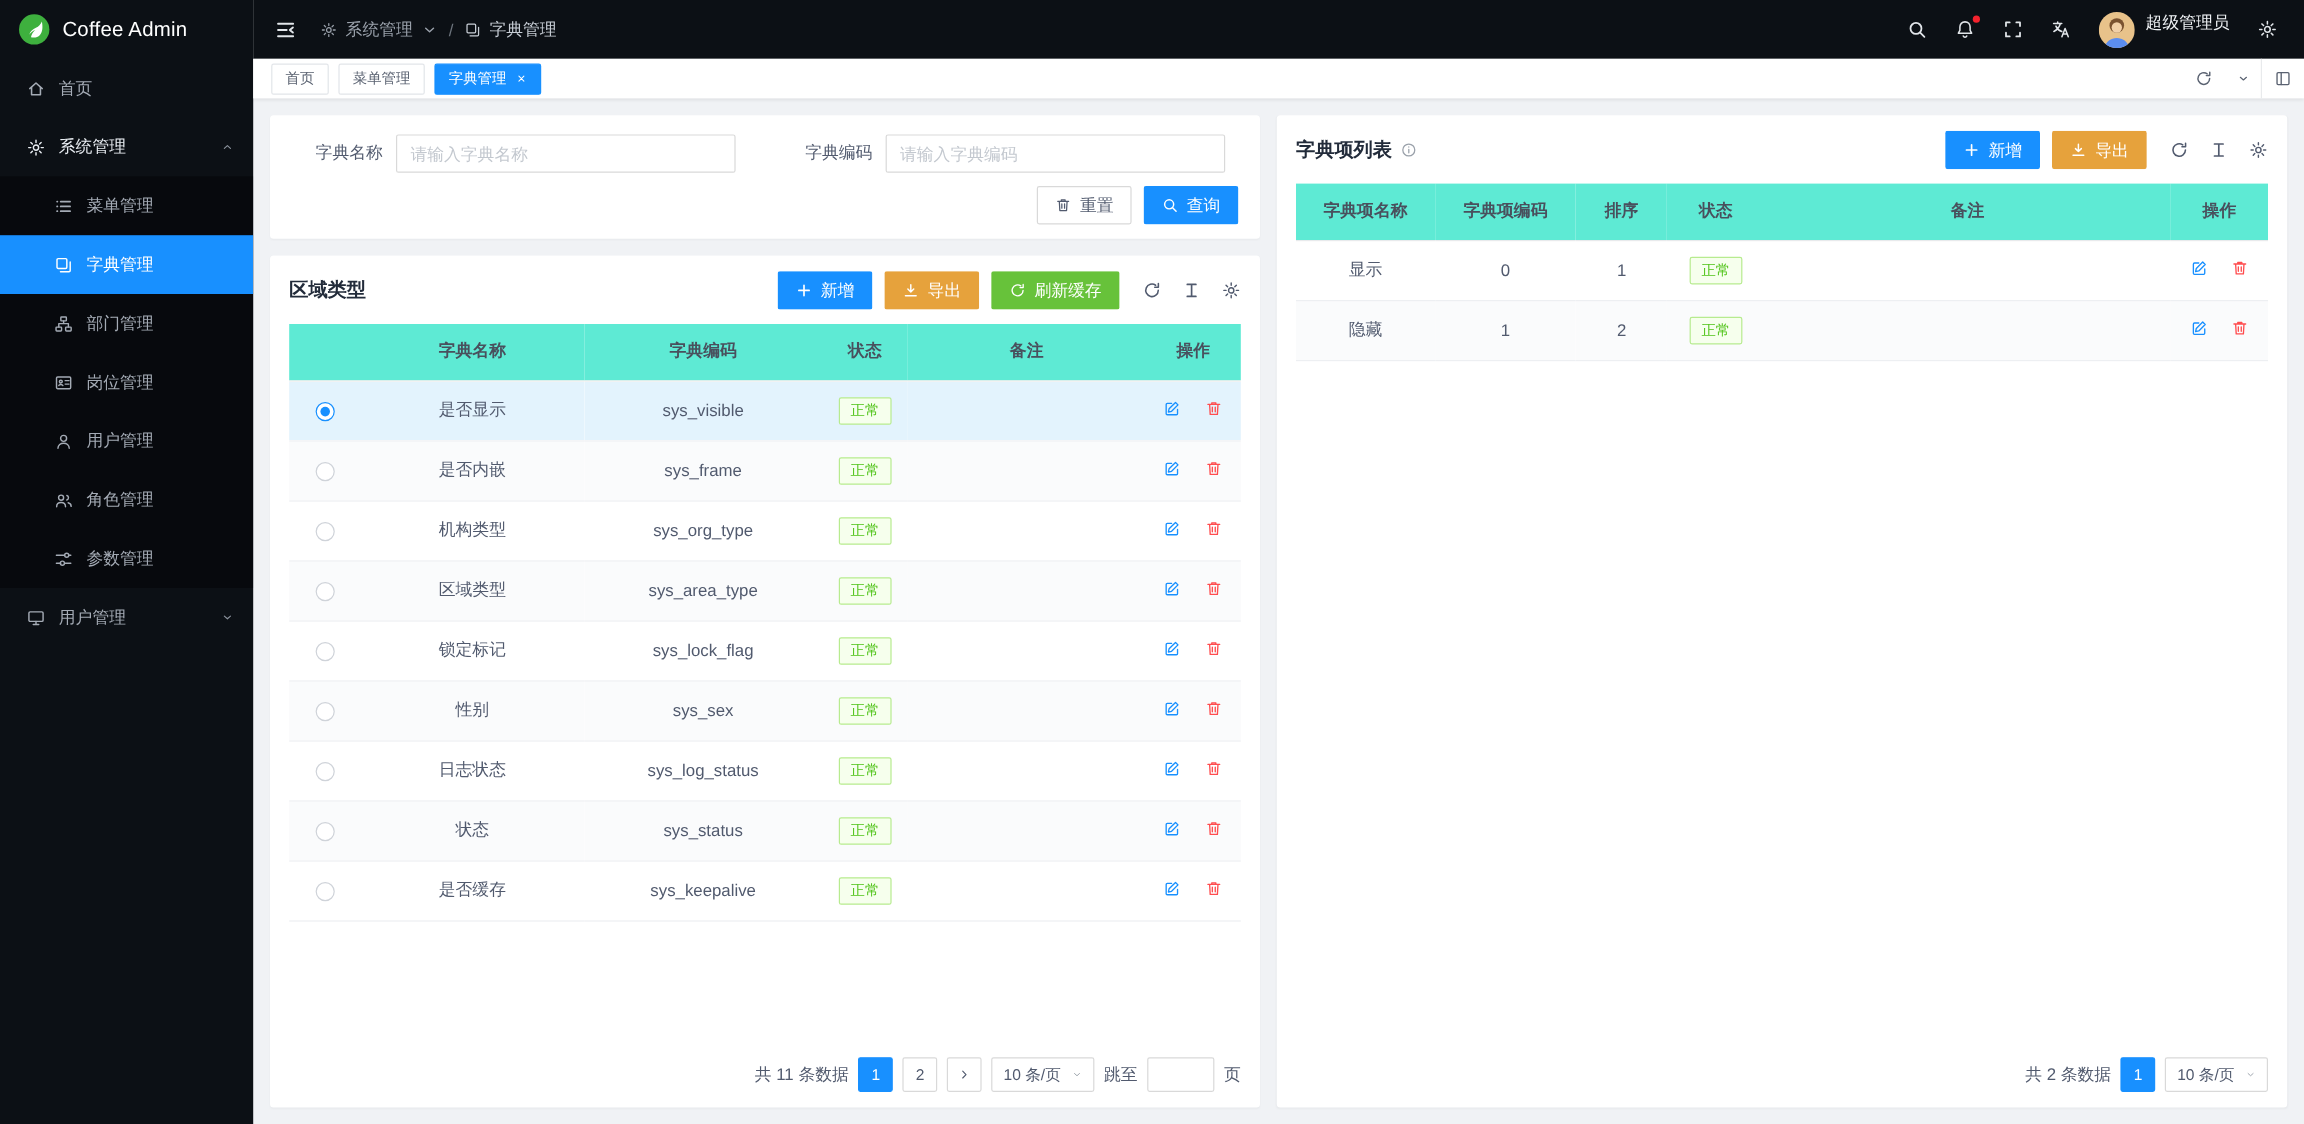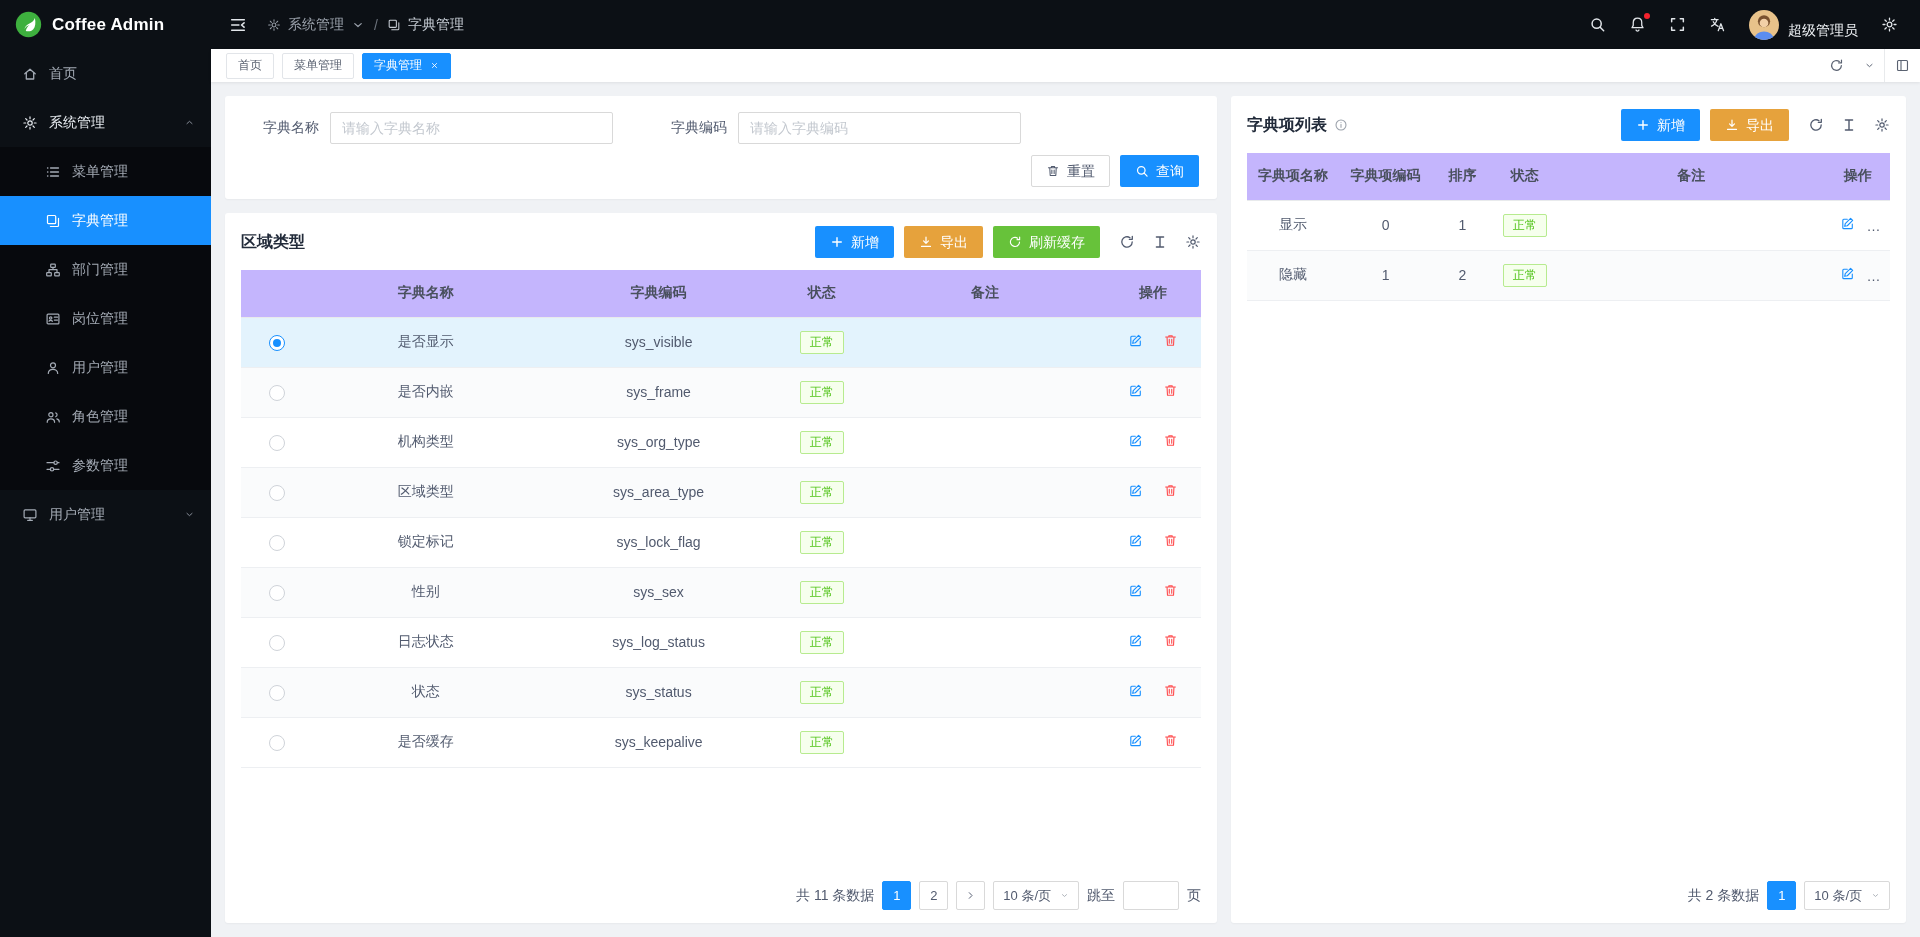--- a/index.html
+++ b/index.html
@@ -6,21 +6,21 @@
 html,body{width:1920px;height:937px;overflow:hidden}
 body{font-family:"Liberation Sans","DejaVu Sans",sans-serif;font-size:14px;color:#515a6e;background:#f0f2f5}
 .ic{display:inline-flex;align-items:center;justify-content:center;flex:none;line-height:0}
 .ic svg{width:1em;height:1em;display:block;overflow:visible}
 .app{display:flex;width:1920px;height:937px}
 
 
 .sidebar{width:211px;height:100%;background:#0c1015;flex:none;display:flex;flex-direction:column}
 .logo{height:49px;display:flex;align-items:center;gap:10px;padding:0 15px;flex:none;cursor:pointer}
 .logo .ic{font-size:27px}
-.logo-text{color:#fff;font-size:17px;font-weight:700;letter-spacing:.2px;white-space:nowrap}
+.logo-text{color:#fff;font-size:17px;font-weight:400;letter-spacing:.2px;white-space:nowrap}
 .menu{flex:1;overflow:hidden}
 .menu-item{height:49px;display:flex;align-items:center;gap:11px;padding:0 16px 0 22px;color:#a4abb5;font-size:14px;cursor:pointer;white-space:nowrap}
 .menu-item .ic{font-size:16px}
 .menu-item .chev{margin-left:auto;font-size:11px;color:#8b929c}
 .menu-item.parent-active{color:#e9edf2}
 .submenu{background:#07090d}
 .submenu .menu-item{padding-left:45px}
 .menu-item.active{background:#1890ff;color:#fff}
 .menu-item.active .ic{color:#fff}
 
@@ -33,38 +33,38 @@
 .crumbs{display:flex;align-items:center;gap:9px;color:#9aa1ab;font-size:14px}
 .crumb{display:flex;align-items:center;gap:7px;cursor:pointer}
 .crumb .ic{font-size:14px}
 .crumb-caret{font-size:9px}
 .crumb-sep{color:#6d747d}
 .crumb.current{color:#c7cdd5;cursor:default}
 .topbar-right{margin-left:auto;display:flex;align-items:center;gap:23px}
 .top-ic{color:#e2e6ea;font-size:17px;cursor:pointer}
 .bell-wrap{position:relative;display:inline-flex}
 .badge-dot{position:absolute;top:-3px;right:-4px;width:6px;height:6px;border-radius:50%;background:#f5222d}
-.user-wrap{display:flex;align-items:flex-end;gap:9px;cursor:pointer}
+.user-wrap{display:flex;align-items:flex-start;gap:9px;cursor:pointer}
 .avatar{width:30px;height:30px;border-radius:50%;overflow:hidden;flex:none}
 .avatar svg{width:100%;height:100%;display:block}
 .username{color:#f0f3f6;font-size:14px;white-space:nowrap}
 
 
 .tabbar{height:33px;background:#fff;display:flex;align-items:center;padding-left:15px;box-shadow:0 1px 3px rgba(0,0,0,.08);position:relative;z-index:2;flex:none}
 .tab{height:26px;border:1px solid #e2e5e9;border-radius:2px;background:#fff;display:inline-flex;align-items:center;gap:8px;padding:0 11px;margin-right:8px;font-size:12px;color:#5a6271;cursor:pointer;white-space:nowrap}
 .tab.active{background:#1890ff;border-color:#1890ff;color:#fff}
 .tab .ic{font-size:9px}
 .tab-controls{margin-left:auto;display:flex;align-items:stretch;height:100%}
 .tab-ctrl{width:36px;display:flex;align-items:center;justify-content:center;color:#5a6271;font-size:15px;cursor:pointer}
 .tab-ctrl.caret{font-size:11px;width:30px}
 .tab-ctrl.boxed{border-left:1px solid #e8eaec;width:36px}
 
 
 .content{flex:1;display:flex;gap:14px;padding:14px;min-height:0}
-.left-col{width:992px;flex:none;display:flex;flex-direction:column;gap:14px;min-height:0}
+.left-col{width:825px;flex:none;display:flex;flex-direction:column;gap:14px;min-height:0}
 .right-col{flex:1;min-width:0;display:flex;min-height:0}
 .card{background:#fff;border-radius:3px;box-shadow:0 1px 2px rgba(0,0,0,.04)}
 
 
 .search-card{padding:16px 18px 12px;flex:none}
 .form-row{display:flex;align-items:center}
 .form-item{display:flex;align-items:center}
 .form-item + .form-item{margin-left:38px}
 .form-label{width:76px;text-align:right;margin-right:11px;color:#515a6e;flex:none;white-space:nowrap}
 .form-input{width:283px;height:32px;border:1px solid #d9d9d9;border-radius:2px;padding:0 11px;font-size:14px;color:#515a6e;outline:none;font-family:inherit;background:#fff}
@@ -84,21 +84,21 @@
 .item-card{flex:1;padding:13px 16px;display:flex;flex-direction:column;min-height:0}
 .card-head{display:flex;align-items:center;flex:none}
 .card-title{font-size:16px;font-weight:700;color:#222b3a;display:flex;align-items:center;gap:7px;white-space:nowrap}
 .card-title .ic{font-size:14px;color:#9aa1aa}
 .head-actions{margin-left:auto;display:flex;gap:10px}
 .tool-ics{display:flex;align-items:center;gap:17px;margin-left:9px}
 .tool-ic{color:#515a6e;font-size:16px;cursor:pointer}
 
 
 .tbl{width:100%;border-collapse:collapse;table-layout:fixed;margin-top:12px;flex:none}
-.tbl th{background:#c4b5fd;height:47px;font-size:14px;font-weight:700;color:#49505d;text-align:center;border-bottom:1px solid #e8eaec;padding:0 6px;white-space:nowrap}
+.tbl th{background:#5eead4;height:47px;font-size:14px;font-weight:700;color:#49505d;text-align:center;border-bottom:1px solid #e8eaec;padding:0 6px;white-space:nowrap}
 .tbl td{height:50px;text-align:center;font-size:14px;color:#515a6e;border-bottom:1px solid #edeff2;padding:0 6px;overflow:hidden;text-overflow:ellipsis;white-space:nowrap}
 .tbl tbody tr:nth-child(even){background:#fafbfc}
 .tbl tbody tr.selected{background:#e3f3fd}
 .act-ic{font-size:15px;cursor:pointer;margin:0 8px}
 .act-edit{color:#1890ff}
 .act-del{color:#ff4d4f}
 
 
 .radio{width:16px;height:16px;border-radius:50%;border:1px solid #cfd3d9;display:inline-block;background:#fff;position:relative;vertical-align:middle;cursor:pointer}
 .radio.checked{border-color:#1890ff}

